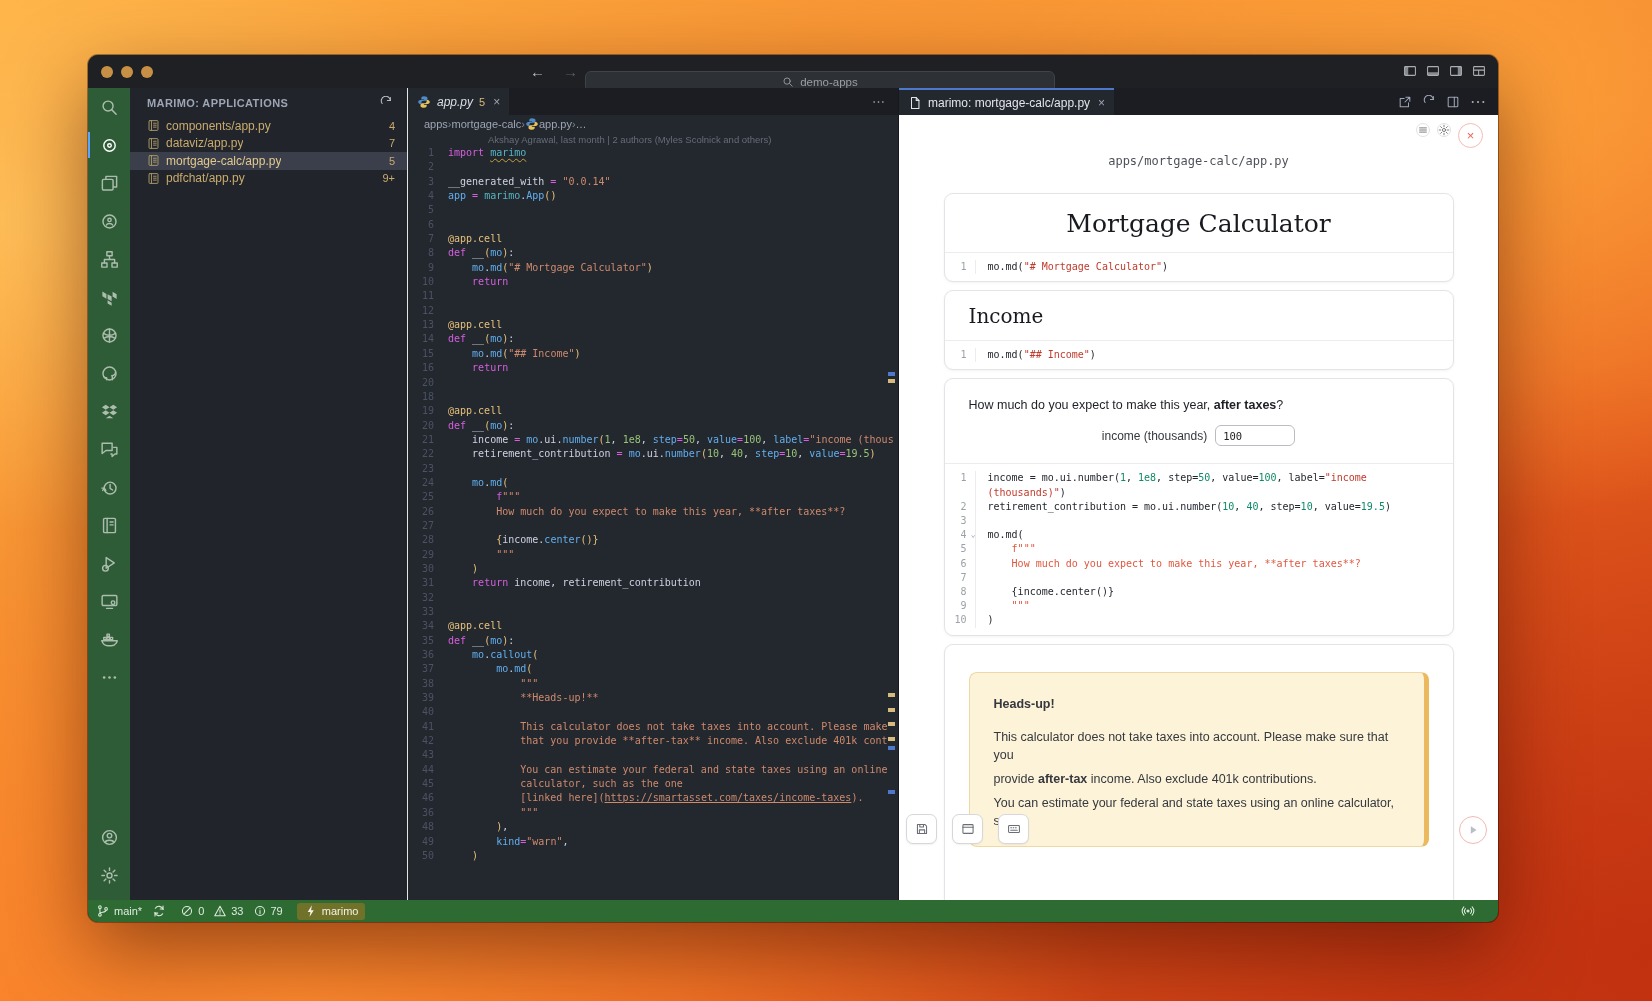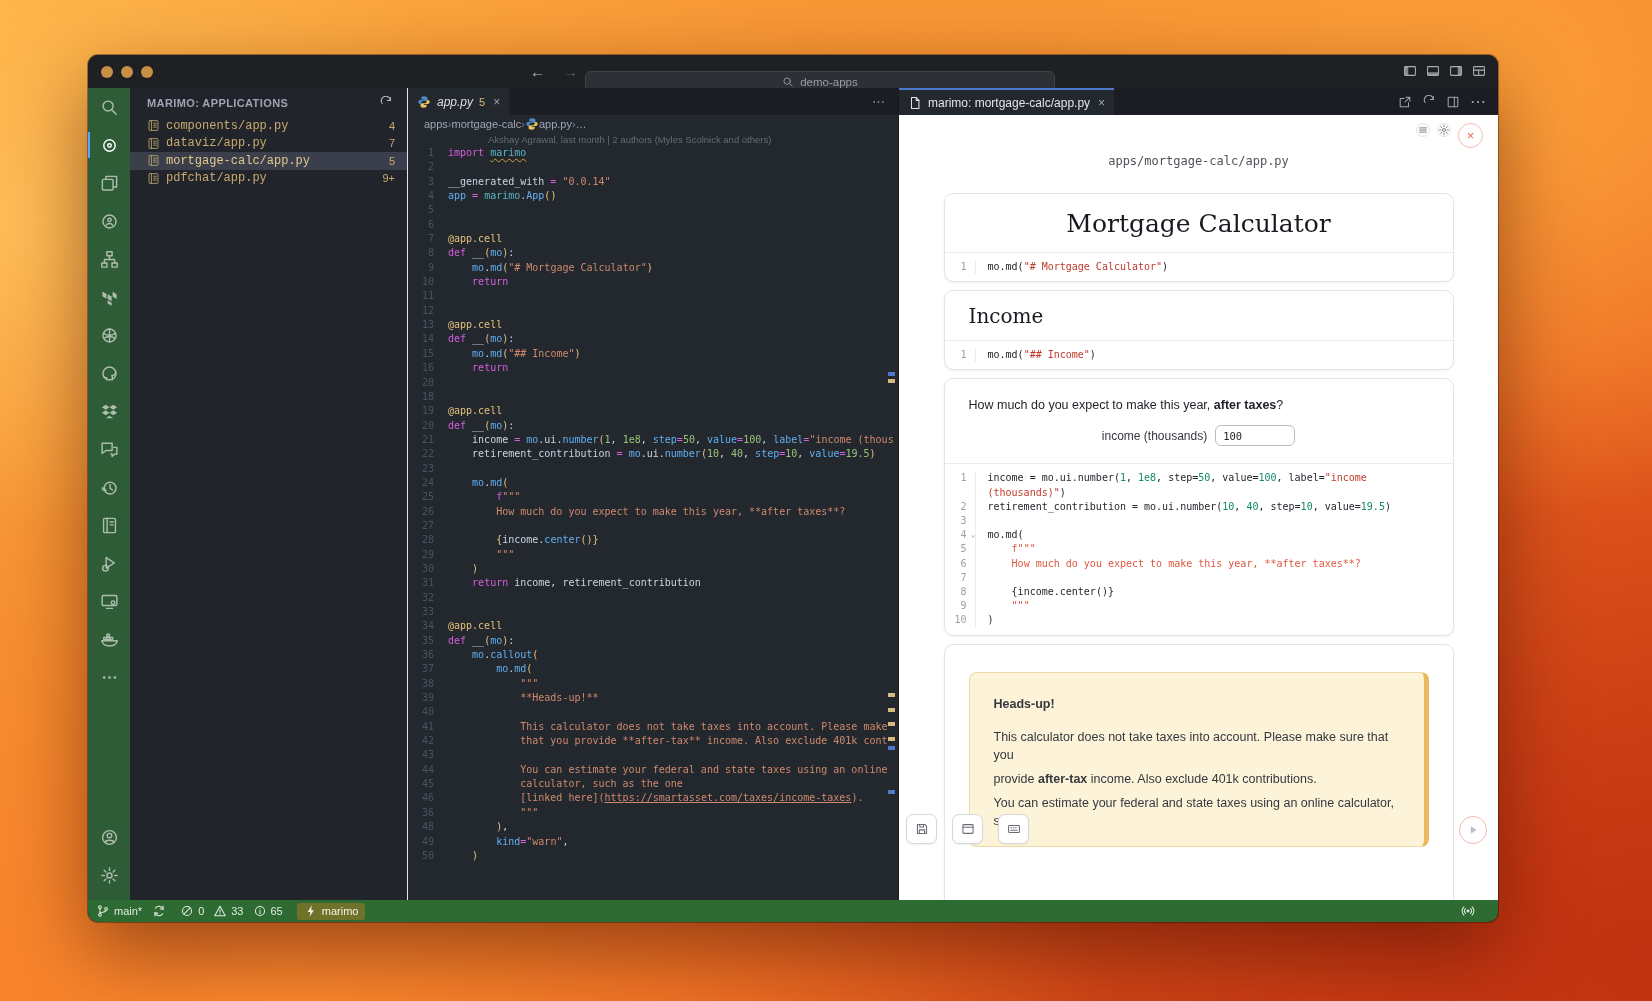--- a/index.html
+++ b/index.html
@@ -42,21 +42,21 @@
   .ab-item svg { width:19px; height:19px; }
   
   .sidebar { flex:0 0 277px; background:#21242b; display:flex; flex-direction:column; min-width:0; }
   .sb-header { flex:0 0 29px; display:flex; align-items:center; padding:0 14px 0 17px; color:#9da5b4; font-size:11px; font-weight:bold; letter-spacing:.4px; }
   .sb-refresh { margin-left:auto; color:#b6bcc6; display:flex; }
   .sb-refresh svg { width:14px; height:14px; }
   .sb-item { height:17.5px; display:flex; align-items:center; gap:6px; padding:0 12px 0 17px; font-size:12px; color:#c9ab6e; cursor:default; }
   .sb-item.selected { background:#3a3f4b; color:#e3c98d; }
   .sb-item .nbicon { display:flex; color:#a89868; }
   .sb-item .nbicon svg { width:13px; height:13px; }
-  .sb-label { white-space:nowrap; overflow:hidden;font-family:Liberation Mono, monospace; }
+  .sb-label { white-space:nowrap; overflow:hidden; }
   .sb-badge { margin-left:auto; font-size:11px; color:#c9ab6e; }
   
   .egroup { flex:0 0 491px; display:flex; flex-direction:column; background:#23272e; border-left:1px solid #e5e5e5; position:relative; min-width:0; }
   .tabbar { flex:0 0 27px; background:#1b1d22; display:flex; align-items:stretch; }
   .tab { background:#23272e; display:flex; align-items:center; gap:6px; padding:0 9px; font-size:12px; color:#d7dae0; position:relative; }
   .tab .pyicon svg, .tab .fileicon svg { width:13px; height:13px; }
   .tab-label-italic { font-style:italic; color:#dcdfe4; }
   .tab-badge { color:#d7ba7d; font-size:11px; }
   .tab-close { color:#9da5b4; font-size:12px; margin-left:2px; }
   .tab-more { margin-left:auto; align-self:center; padding-right:12px; color:#9da5b4; font-size:13px; letter-spacing:1px; }
@@ -651,21 +651,21 @@
             <path d="M8 6.5v3M8 11.3v.4"></path>
           </svg>
         </span>
       <span>33</span>
       <span style="margin-left: 5px; display: inline-flex; width: 14px; height: 14px;">
           <svg viewBox="0 0 16 16" fill="none" stroke="currentColor" stroke-width="1.2" stroke-linecap="round" stroke-linejoin="round" style="width: 100%; height: 100%;">
             <circle cx="8" cy="8" r="5.2"></circle>
             <path d="M8 5.1v.4M8 7.5V11"></path>
           </svg>
         </span>
-      <span>65</span>
+      <span>79</span>
     </div>
     <div class="chip">
       <span style="display: inline-flex; width: 14px; height: 14px;">
           <svg viewBox="0 0 16 16" style="width: 100%; height: 100%;">
             <path fill="currentColor" d="M9 1.5L4.2 9h3.1l-.9 5.5L11.2 7H8.1z"></path>
           </svg>
         </span>
       <span>marimo</span>
     </div>
     <div class="sb-right">

